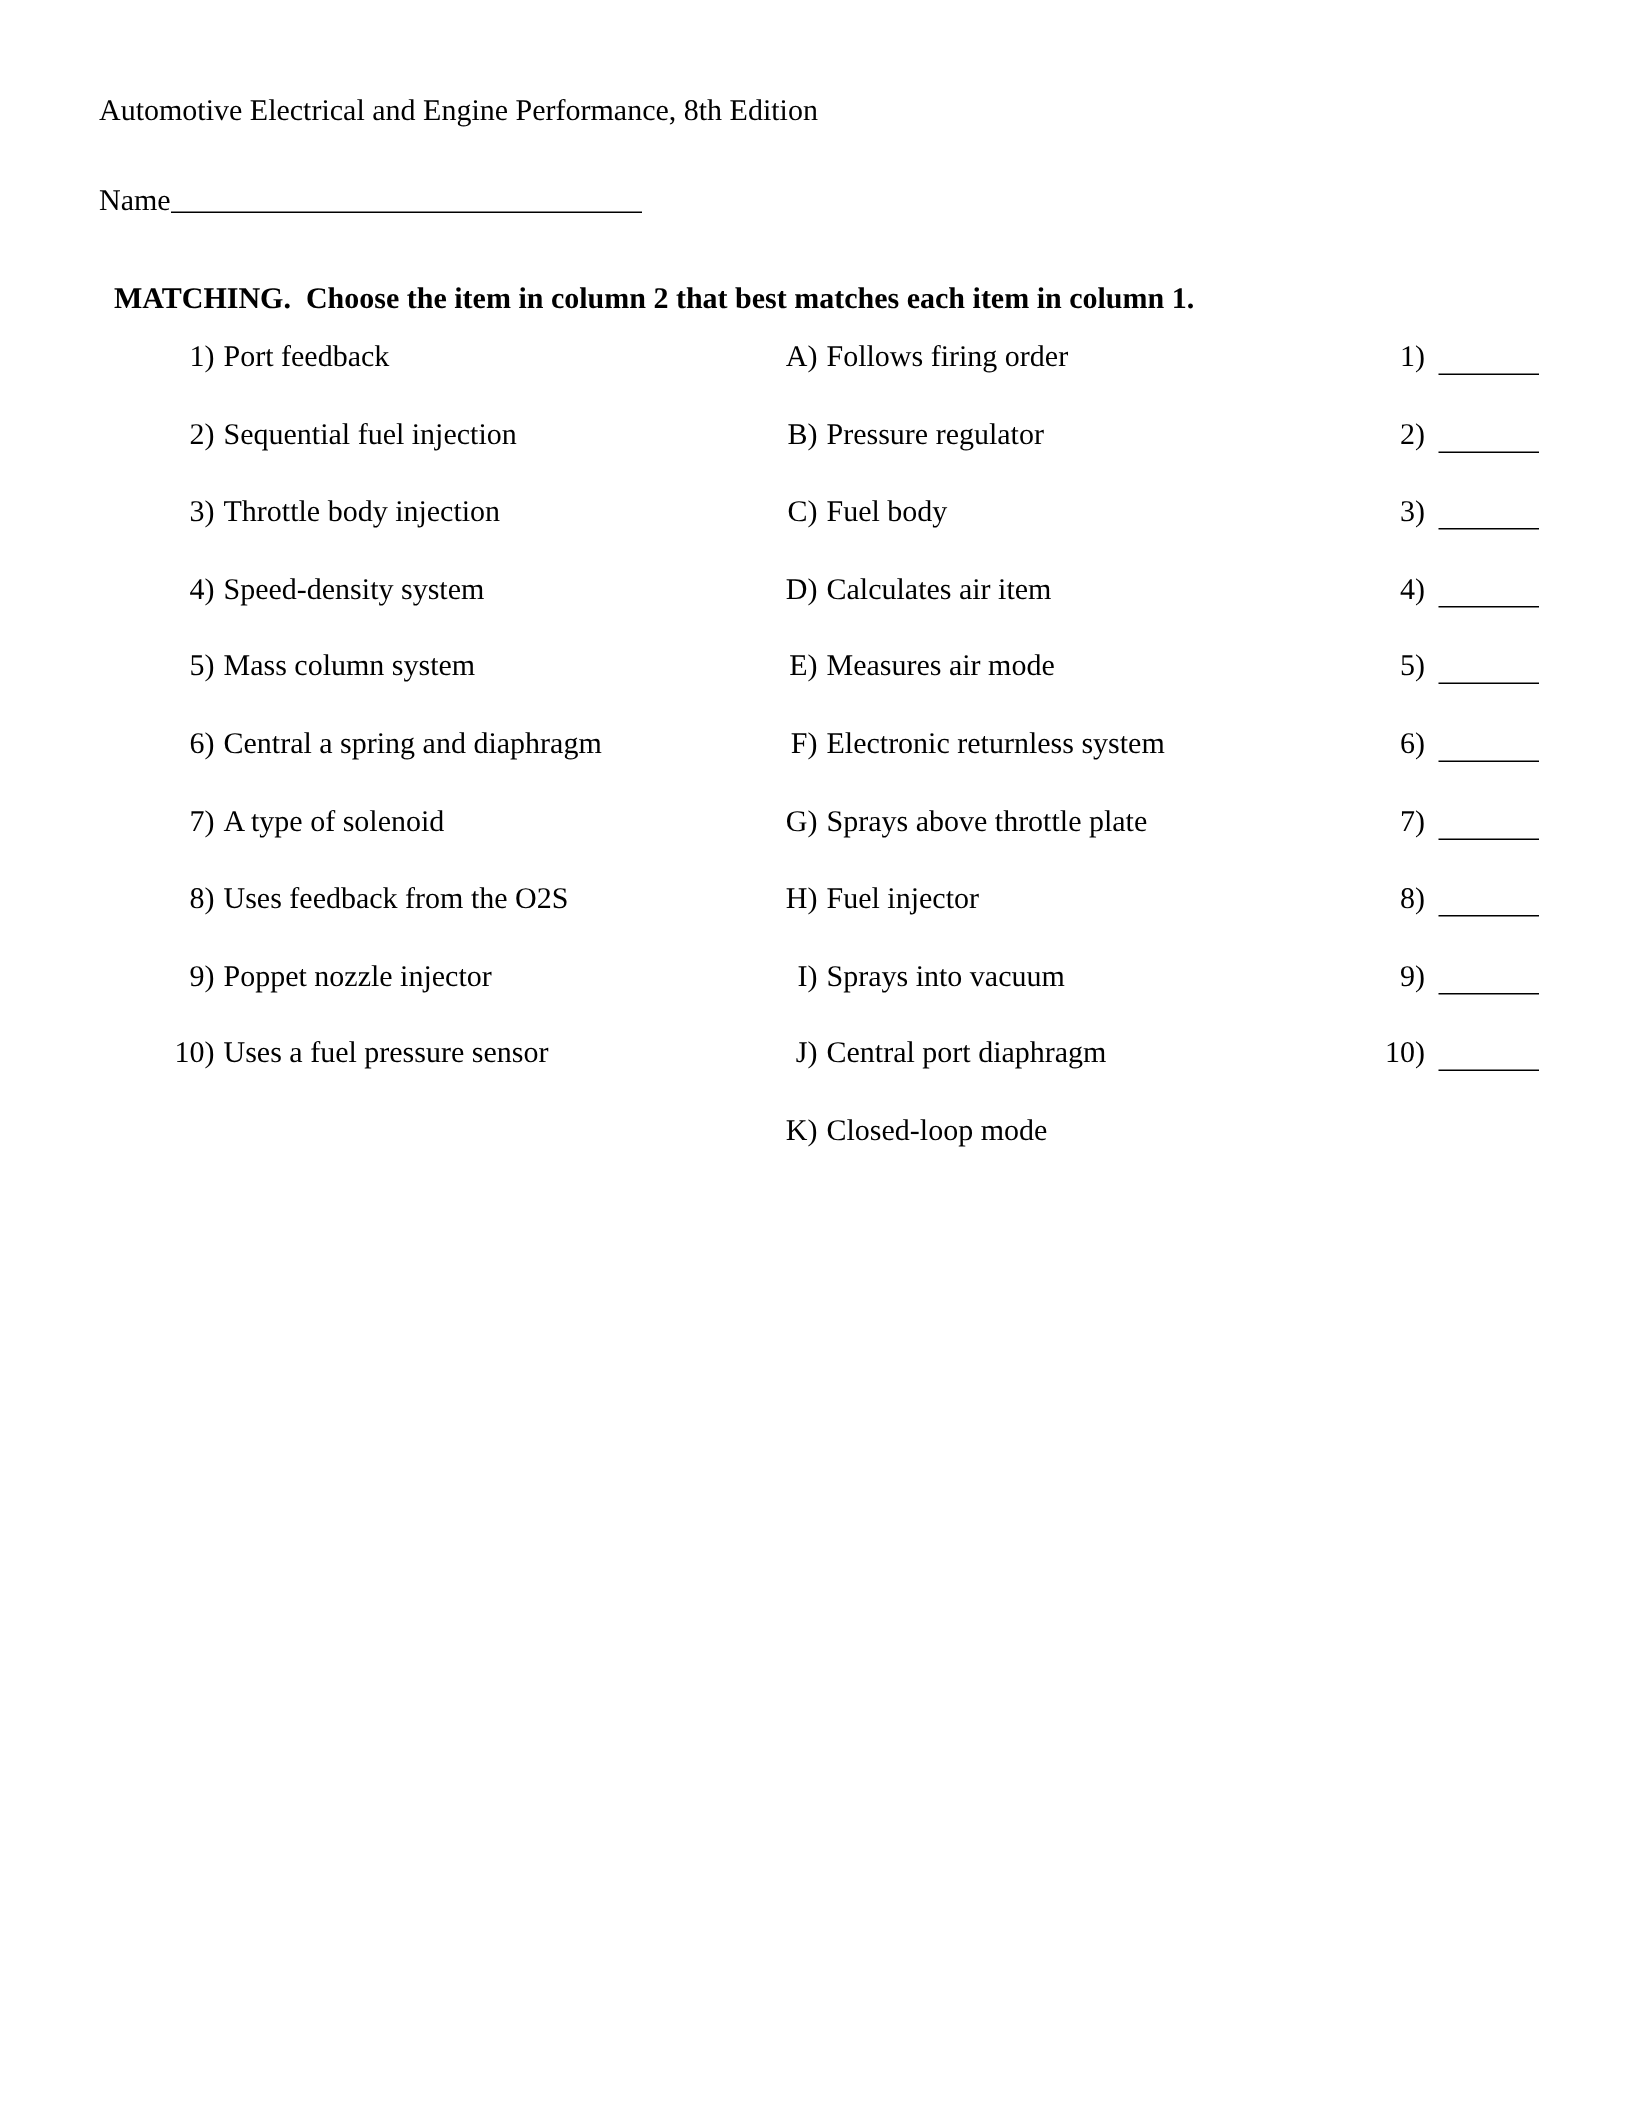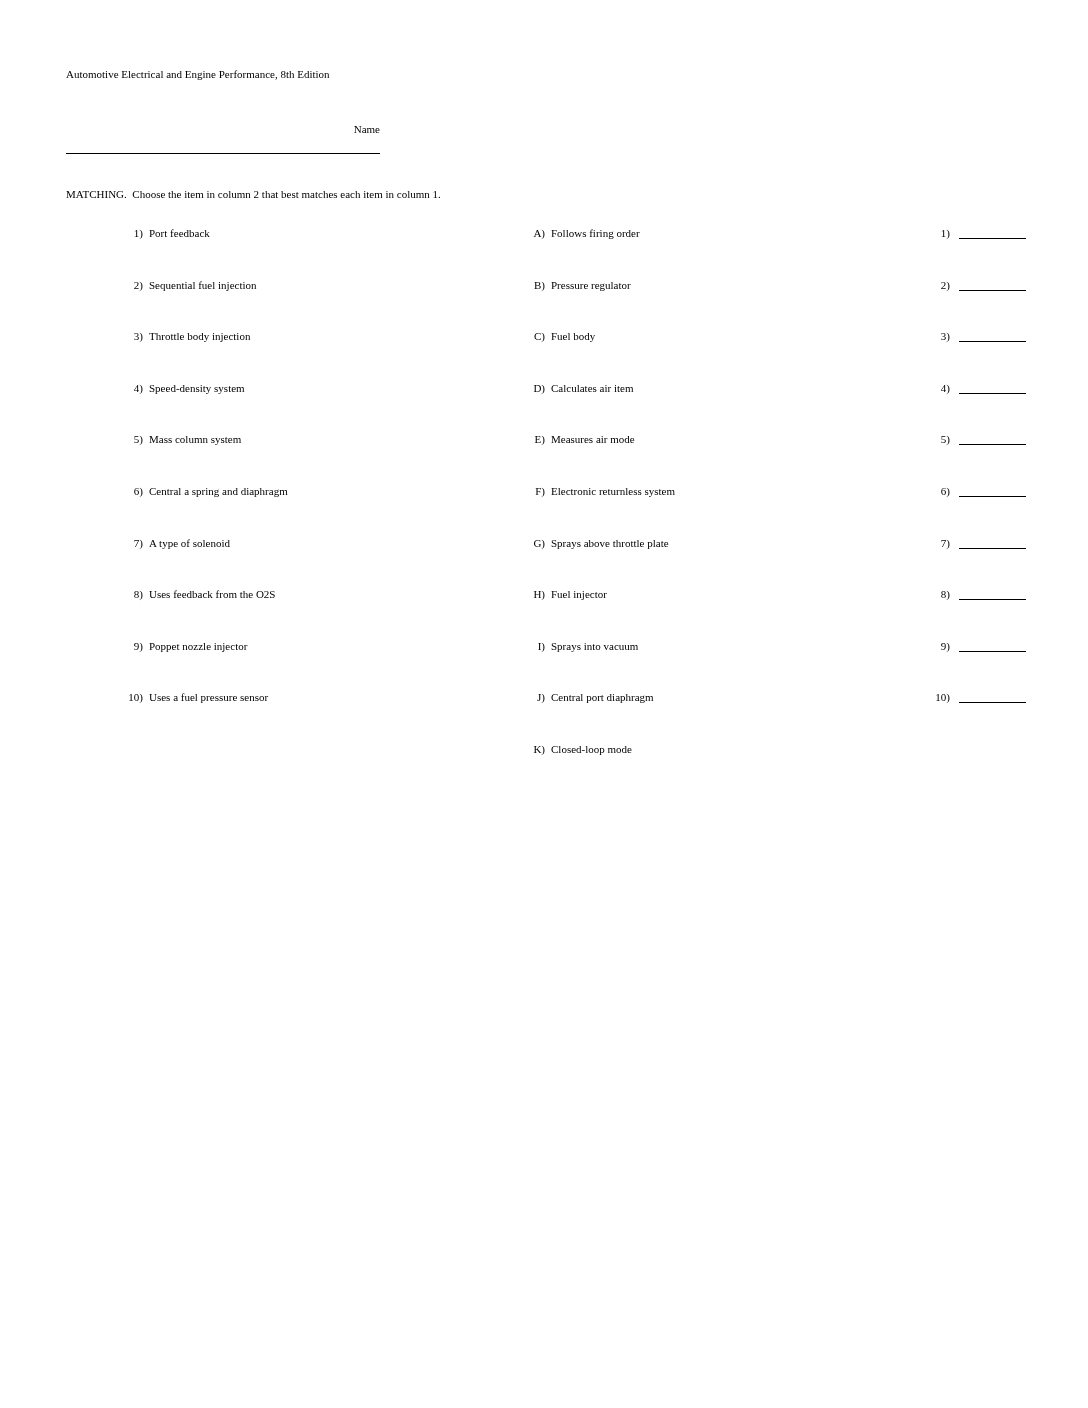--- a/index.html
+++ b/index.html
@@ -4,48 +4,47 @@
 <style>
   * { box-sizing: border-box; }
   html, body { margin: 0; padding: 0; background: #ffffff; }
   .page {
     position: relative;
     width: 1088px;
     height: 1072px;
     background: #ffffff;
     color: #000000;
     font-family: "Liberation Serif", serif;
-    font-size: 11px;
+    font-size: 20px;
     overflow: hidden;
   }
   .header {
     position: absolute;
     left: 66px;
     top: 64px;
     line-height: 21px;
   }
   .name-line {
     position: absolute;
     left: 66px;
     top: 123px;
     display: flex;
-    align-items: flex-end;
-    flex-direction: column;
+    align-items: flex-start;
   }
   .name-blank {
     display: inline-block;
     width: 314px;
     height: 19px;
     border-bottom: 1px solid #000;
   }
   .instructions {
     position: absolute;
-    left: 66px;
+    left: 76px;
     top: 188px;
-    font-weight: normal;
+    font-weight: bold;
     white-space: pre;
     text-align: right;
   }
   .rows {
     position: absolute;
     left: 0;
     top: 224px;
     width: 1088px;
   }
   .row { position: relative; height: 51.6px; }

